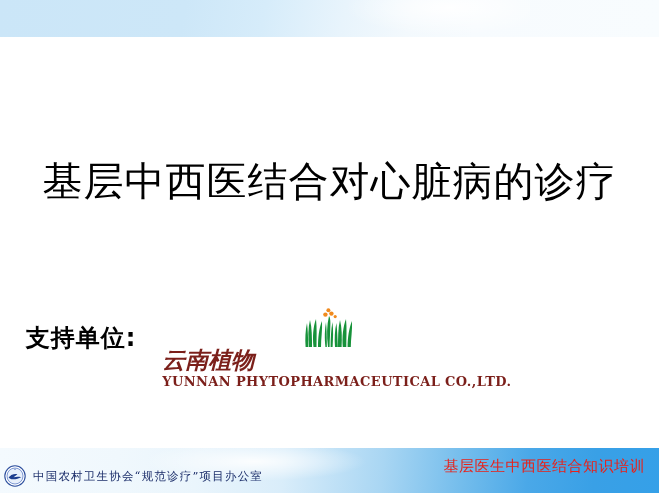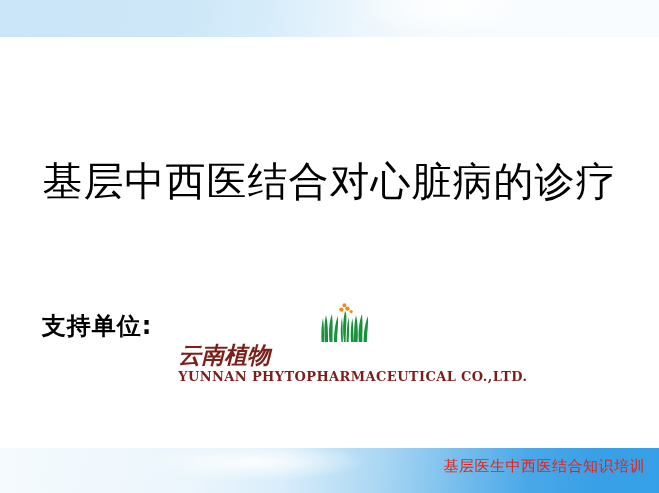--- a/index.html
+++ b/index.html
@@ -65,23 +65,22 @@
   }
 
   
   .support-row {
     position: absolute;
     left: 0;
     top: 298px;
     width: 537px;
     height: 56px;
     display: flex;
-    align-items: center;
+    align-items: flex-end;
     justify-content: center;
-    margin-left: 16px;
   }
   .support-label {
     font-family: "DejaVu Sans", "Liberation Sans", sans-serif;
     font-size: 24px;
     font-weight: bold;
     color: #000000;
     letter-spacing: 1px;
     margin-right: 26px;
     white-space: nowrap;
   }
@@ -246,17 +245,27 @@
         </div>
         <div class="logo-en">YUNNAN PHYTOPHARMACEUTICAL CO.,LTD.</div>
       </div>
 
     </div>
   </div>
 
   <div class="bottom-band">
     <div class="bottom-sheen"></div>
 
+    <div class="org-block">
+      <svg class="org-emblem" viewBox="0 0 22 22">
+        <circle cx="11" cy="11" r="10.2" fill="#ffffff" stroke="#2d4f9e" stroke-width="1.1"></circle>
+        <circle cx="11" cy="11" r="8.0" fill="#e8f0fb" stroke="#4a6fc0" stroke-width="0.7"></circle>
+        <path d="M4.6,12.4 C7,9.6 10,8.4 13.4,9.2 C12,10.4 11,11.2 9.6,12.2 C12,11.6 14.4,11.4 17.2,12.2 C14.6,13.6 11.6,14.4 8.4,14.2 C7,14.1 5.6,13.5 4.6,12.4 Z" fill="#1f3f8f"></path>
+        <circle cx="8.0" cy="10.6" r="0.9" fill="#1f3f8f"></circle>
+        <path d="M11,3.2 L11.7,5.0 L10.3,5.0 Z" fill="#4a6fc0"></path>
+      </svg>
+      <span class="org-name">中国农村卫生协会“规范诊疗”项目办公室</span>
+    </div>
 
     <div class="training-banner">基层医生中西医结合知识培训</div>
   </div>
 
 </div>
 
 </body></html>

